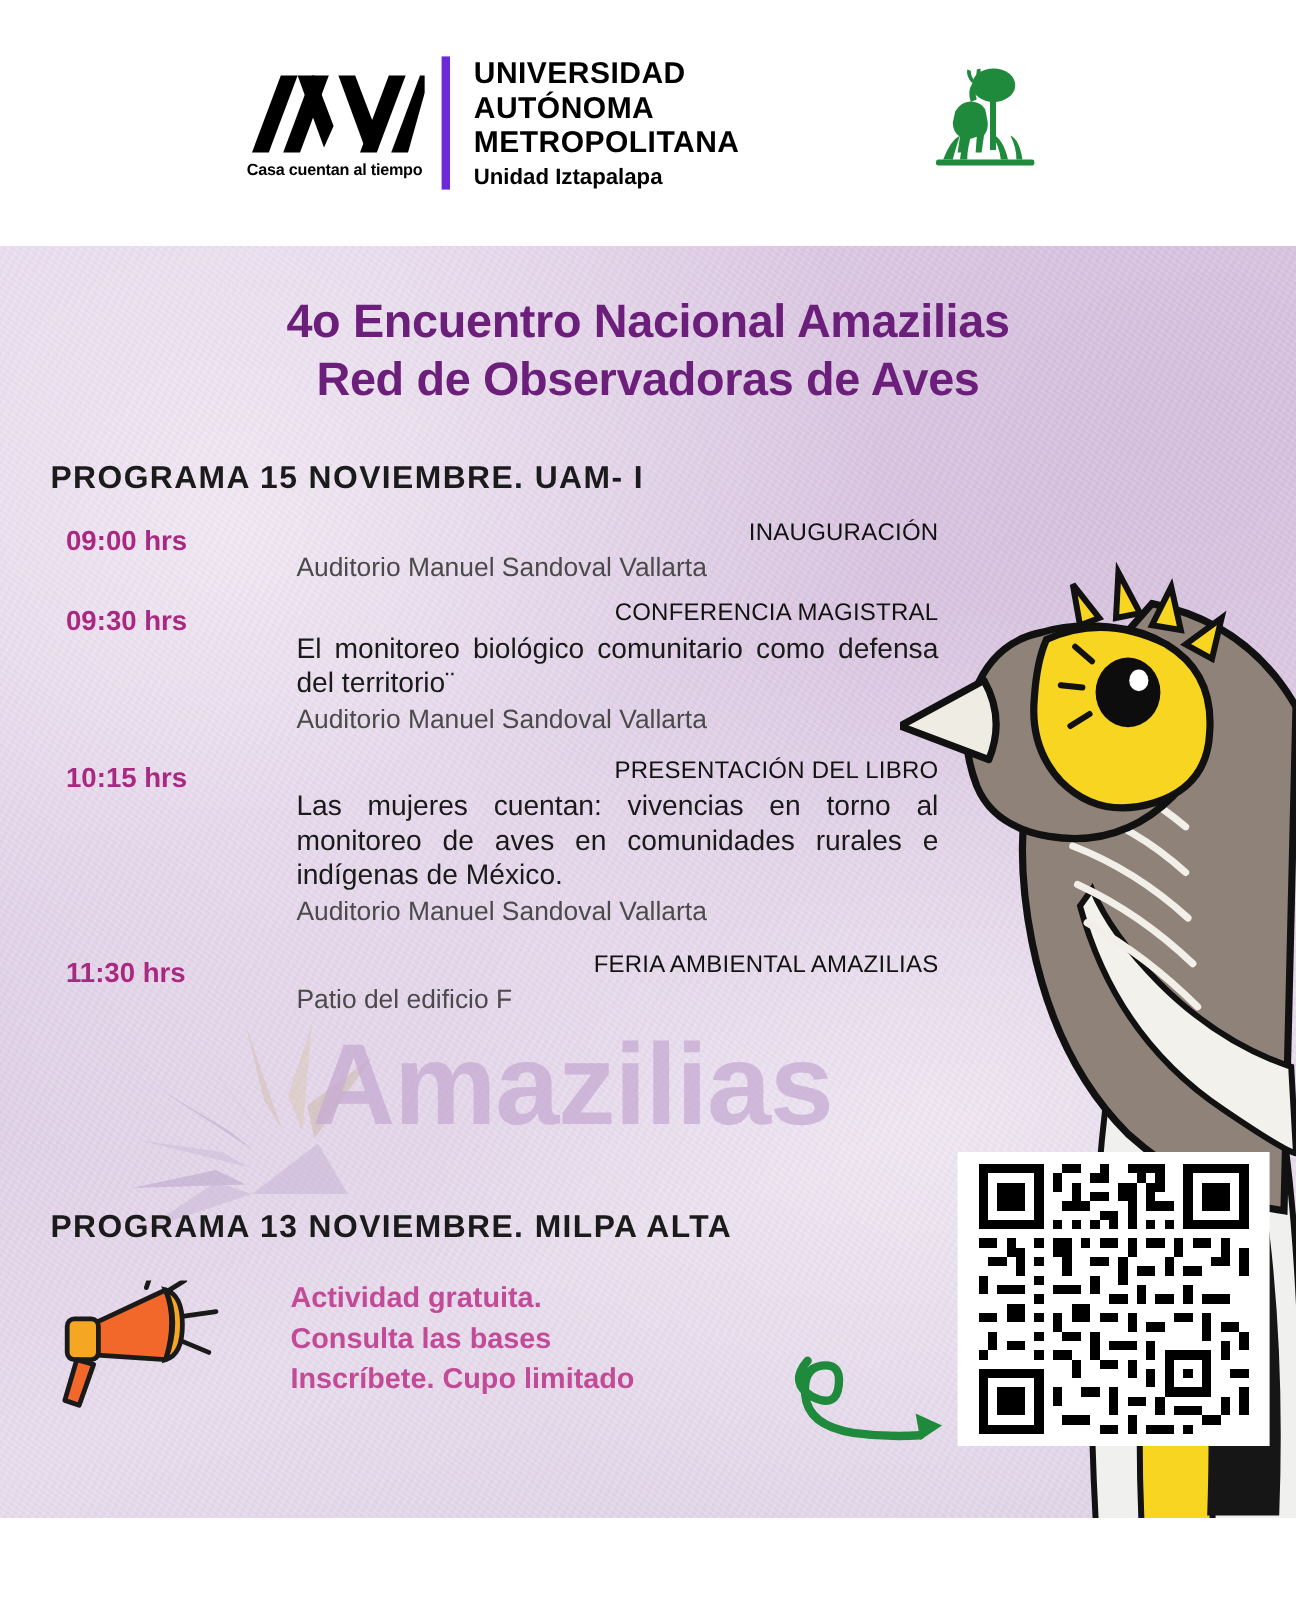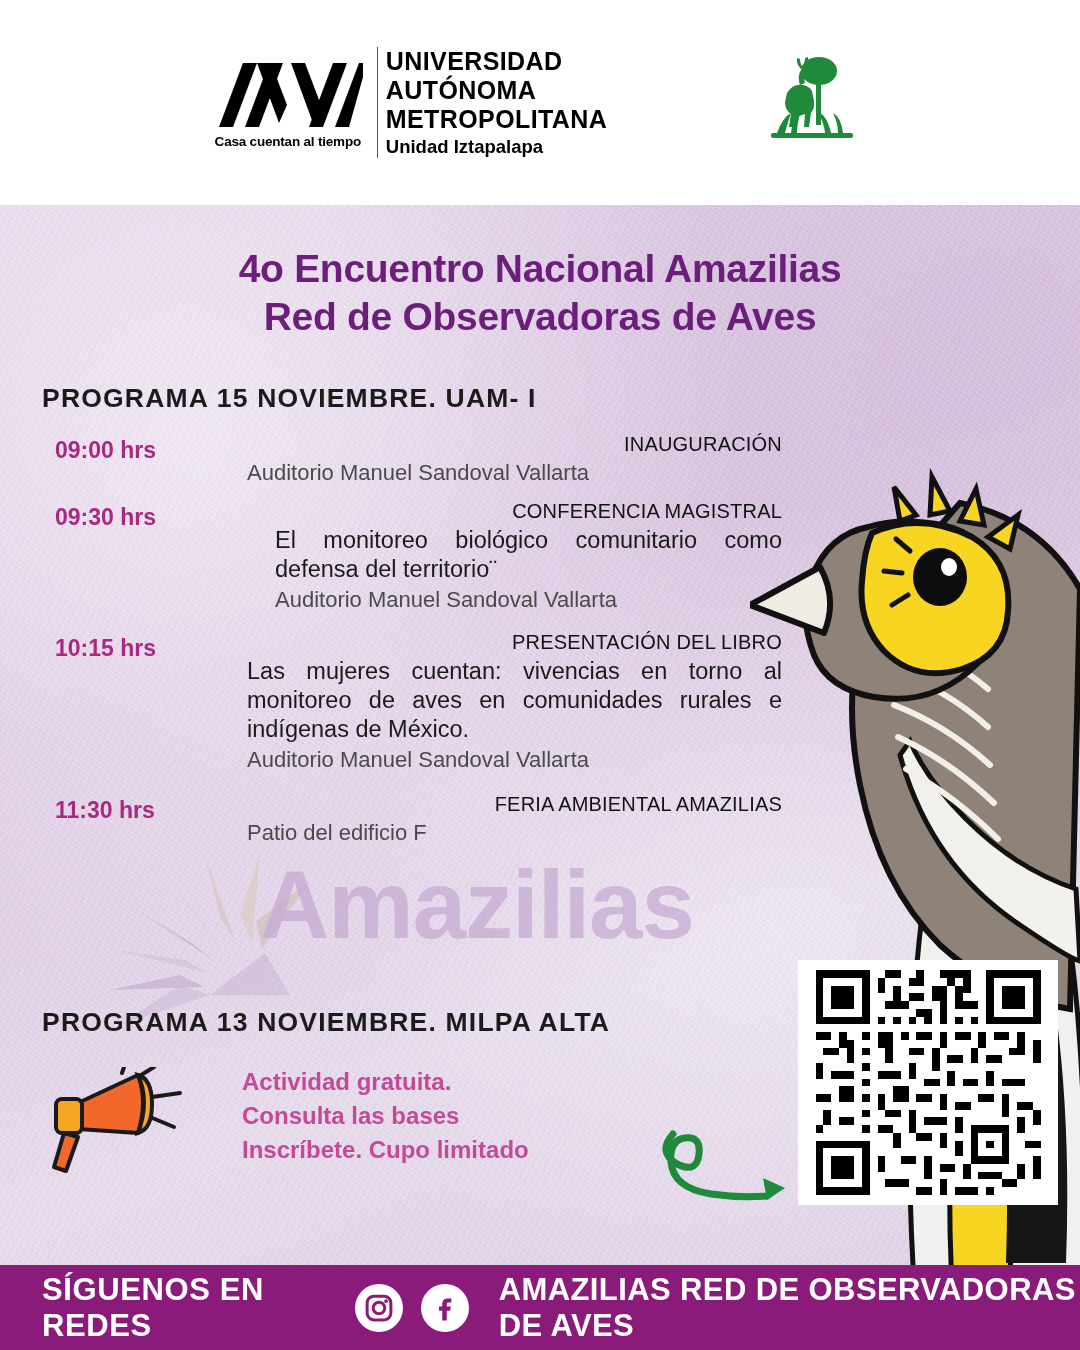--- a/index.html
+++ b/index.html
@@ -49,22 +49,22 @@
     bottom: -2px;
     left: 0;
     width: 150px;
     text-align: center;
     font-size: 13.5px;
     font-weight: bold;
     letter-spacing: -0.2px;
     color: #000;
   }
   .uam-text {
-    border-left: 1px solid #6d28d9;
-    padding-left: 8px;
+    border-left: 7px solid #6d28d9;
+    padding-left: 20px;
     line-height: 1.16;
   }
   .uam-text .l1, .uam-text .l2, .uam-text .l3 {
     font-size: 25px;
     font-weight: bold;
     letter-spacing: 0.4px;
     color: #000;
   }
   .uam-text .l4 {
     font-size: 18.5px;
@@ -194,21 +194,21 @@
     line-height: 1.22;
     margin-top: 3px;
     text-align: justify;
   }
   .sched-place {
     font-size: 22px;
     color: #4a4a4a;
     margin-top: 4px;
   }
   .r1 { margin-bottom: 14px; }
-  .r2 { margin-bottom: 18px; gap: 28px; }
+  .r2 { margin-bottom: 18px; }
   .r3 { margin-bottom: 20px; }
 
   
   .sched2 {
     position: absolute;
     left: 42px;
     top: 848px;
     width: 700px;
     z-index: 4;
     display: flex;
@@ -624,34 +624,14 @@
           <rect x="16" y="27" width="1" height="2"></rect>
             <rect x="18" y="28" width="3" height="1"></rect>
           <rect x="22" y="28" width="1" height="1"></rect>
             <rect x="24" y="27" width="2" height="1"></rect>
         </g>
       </svg>
     </div>
 
   </div>
 
-  <div class="footer">
-    <div class="footer-left">SÍGUENOS EN REDES</div>
-
-    <div class="social-icons">
-      <div class="circle-icon">
-        <svg width="30" height="30" viewBox="0 0 24 24" xmlns="http://www.w3.org/2000/svg">
-          <rect x="2.5" y="2.5" width="19" height="19" rx="5.5" fill="none" stroke="#8a1b7a" stroke-width="2.4"></rect>
-          <circle cx="12" cy="12" r="4.6" fill="none" stroke="#8a1b7a" stroke-width="2.4"></circle>
-          <circle cx="17.6" cy="6.4" r="1.5" fill="#8a1b7a"></circle>
-        </svg>
-      </div>
-      <div class="circle-icon">
-        <svg width="30" height="30" viewBox="0 0 24 24" xmlns="http://www.w3.org/2000/svg">
-          <path d="M14.8 7.6h2.3V4.3h-3c-2.6 0-4.3 1.7-4.3 4.4v2.1H7.2v3.3h2.6V22h3.6v-7.9h2.7l.5-3.3h-3.2V9c0-1 .5-1.4 1.4-1.4z" fill="#8a1b7a"></path>
-        </svg>
-      </div>
-    </div>
-
-    <div class="footer-right">AMAZILIAS RED DE OBSERVADORAS DE AVES</div>
-  </div>
 
 </div>
 
 </body></html>

